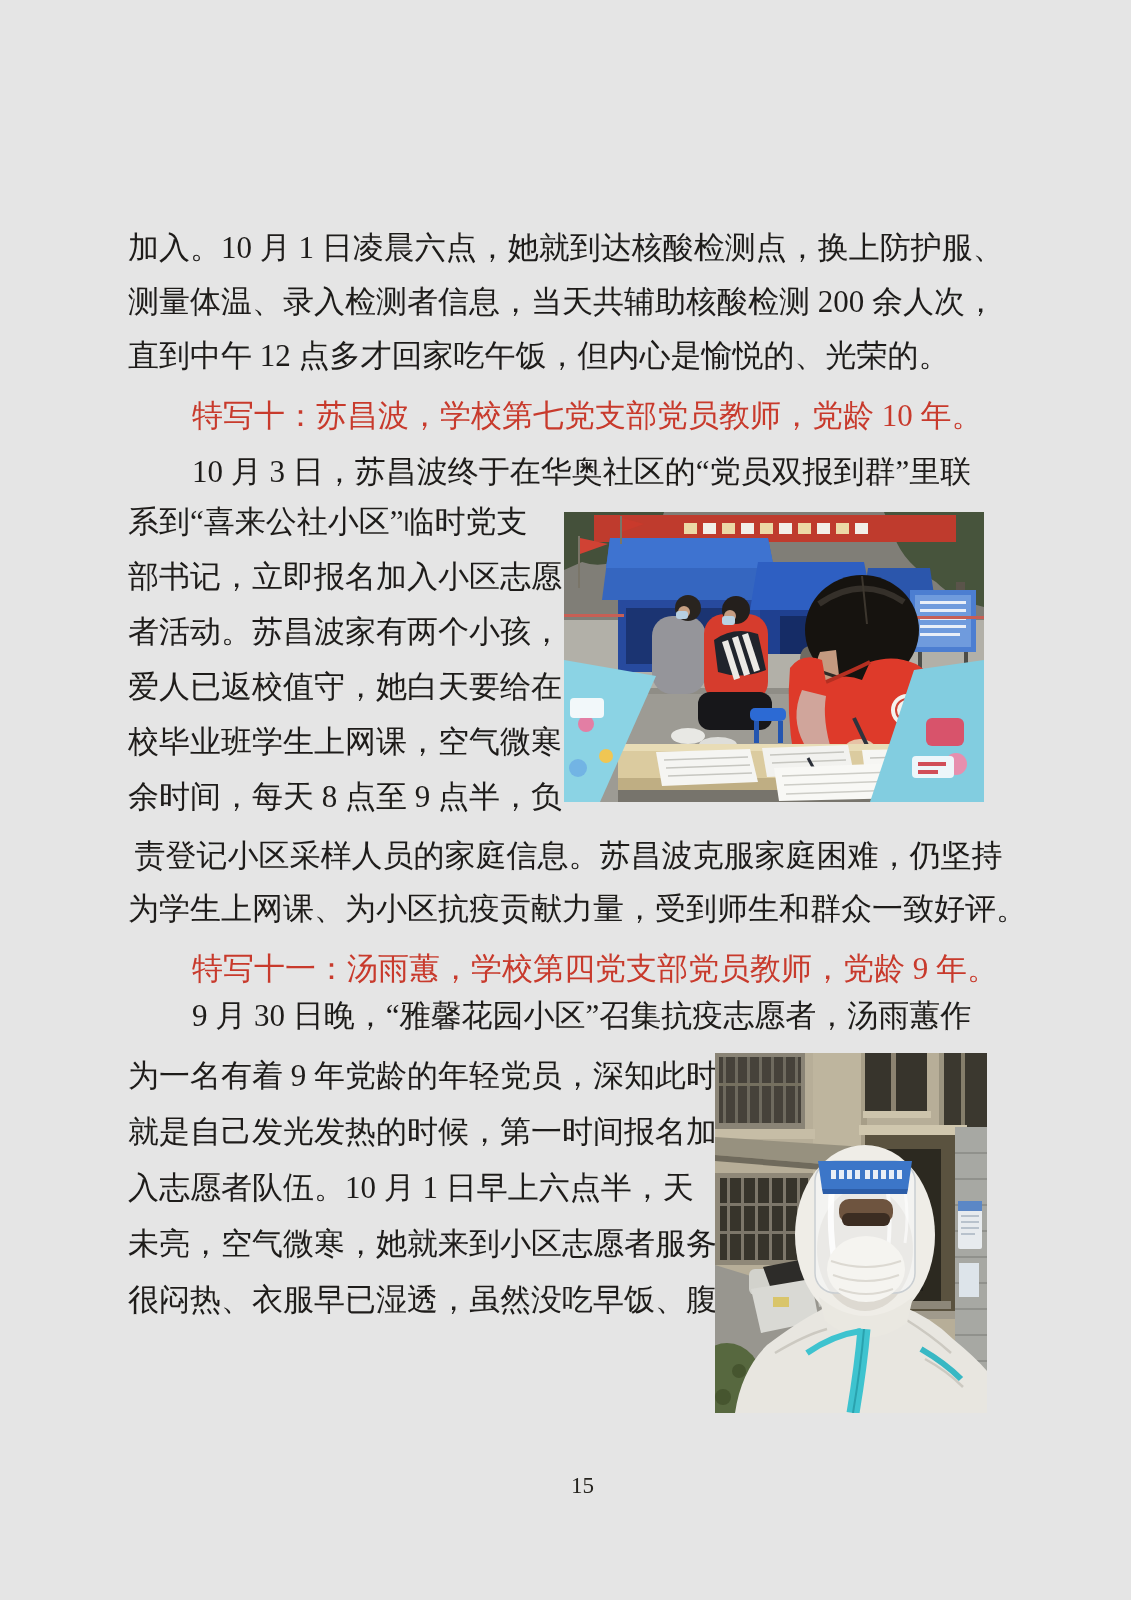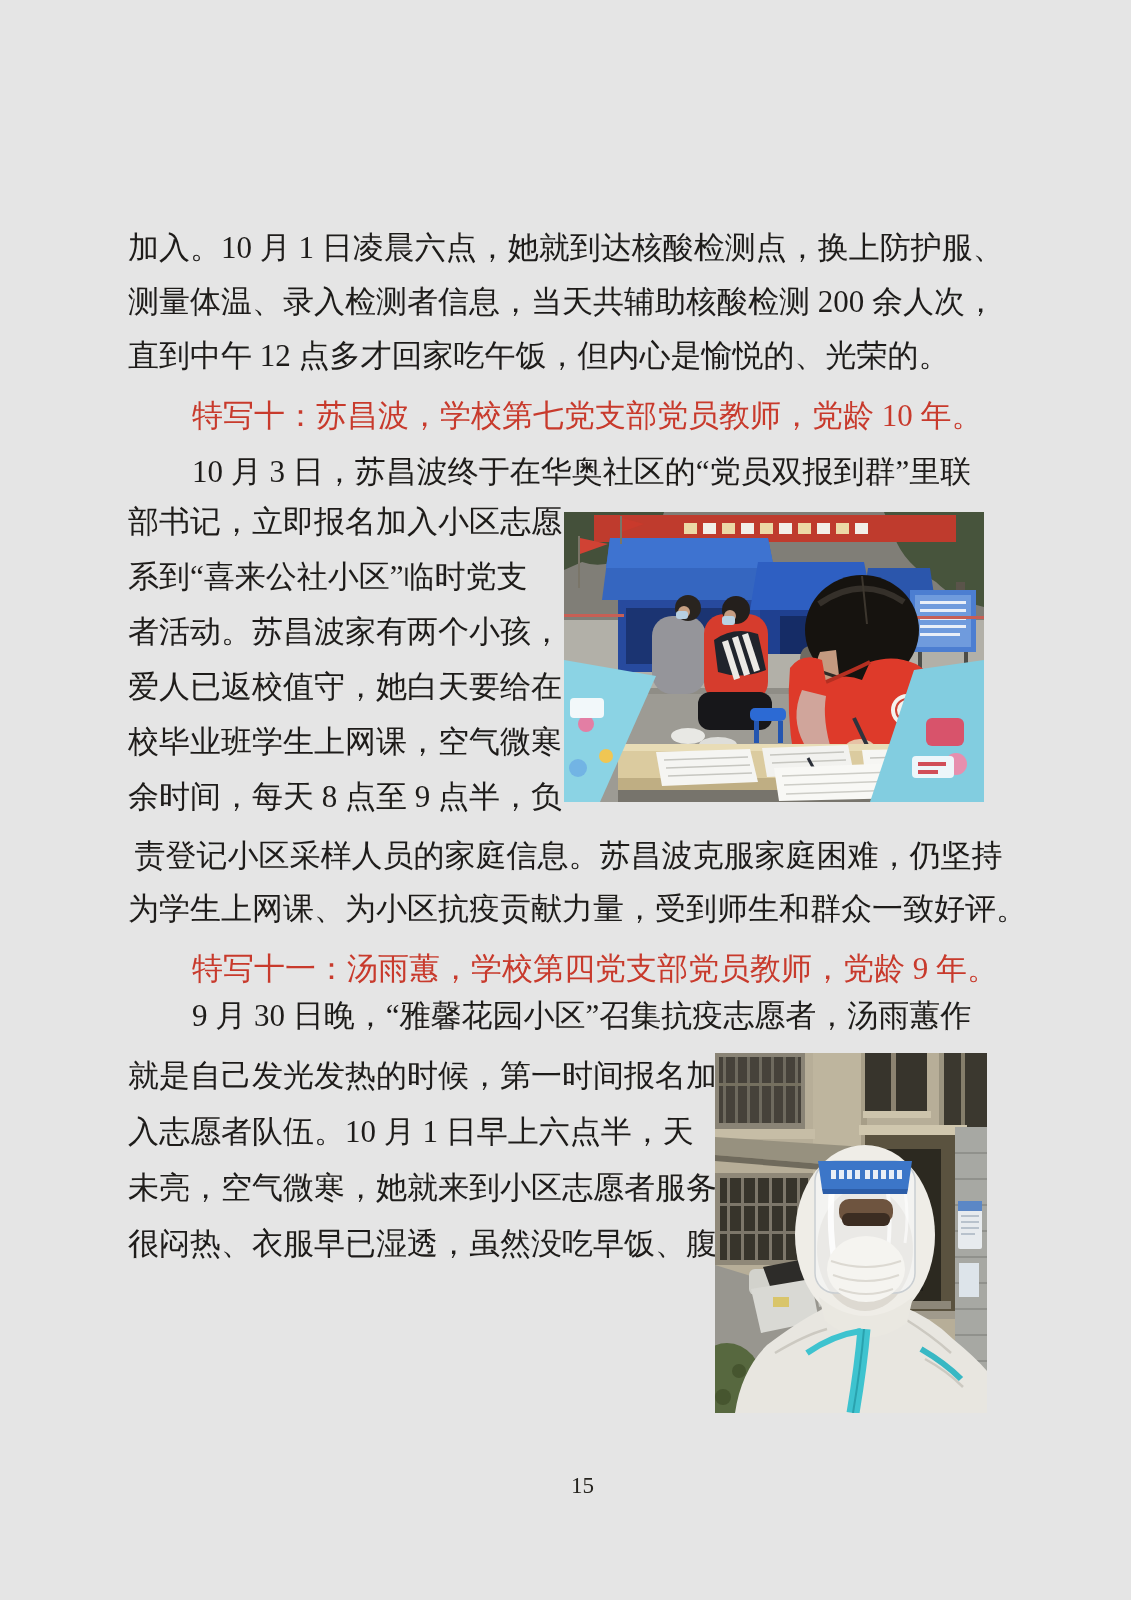--- a/index.html
+++ b/index.html
@@ -32,22 +32,22 @@
 
   <div class="block p55" style="left:128px;top:388px;width:881px;">
     <div class="ln red indent">特写十：苏昌波，学校第七党支部党员教师，党龄 10 年。</div>
   </div>
 
   <div class="block p55" style="left:128px;top:444px;width:881px;">
     <div class="ln indent">10 月 3 日，苏昌波终于在华奥社区的“党员双报到群”里联</div>
   </div>
 
   <div class="block p55" style="left:128px;top:494px;width:418px;">
+    <div class="ln">系到“喜来公社小区”临时党支</div>
     <div class="ln">部书记，立即报名加入小区志愿</div>
-    <div class="ln">系到“喜来公社小区”临时党支</div>
     <div class="ln">者活动。苏昌波家有两个小孩，</div>
     <div class="ln">爱人已返校值守，她白天要给在</div>
     <div class="ln">校毕业班学生上网课，空气微寒</div>
     <div class="ln">余时间，每天 8 点至 9 点半，负</div>
   </div>
 
   <div class="photo" style="left:564px;top:512px;width:420px;height:290px;">
     <svg width="420" height="290" viewBox="0 0 420 290">
       <g>
         <rect x="0" y="0" width="420" height="290" fill="#9d9b94"></rect>
@@ -186,20 +186,21 @@
 
   <div class="block p55" style="left:128px;top:941px;width:881px;">
     <div class="ln red indent">特写十一：汤雨蕙，学校第四党支部党员教师，党龄 9 年。</div>
   </div>
 
   <div class="block p55" style="left:128px;top:988px;width:881px;">
     <div class="ln indent">9 月 30 日晚，“雅馨花园小区”召集抗疫志愿者，汤雨蕙作</div>
   </div>
 
   <div class="block p56" style="left:128px;top:1048px;width:570px;">
+    <div class="ln">为一名有着 9 年党龄的年轻党员，深知此时</div>
     <div class="ln">就是自己发光发热的时候，第一时间报名加</div>
     <div class="ln">入志愿者队伍。10 月 1 日早上六点半，天</div>
     <div class="ln">未亮，空气微寒，她就来到小区志愿者服务</div>
     <div class="ln">很闷热、衣服早已湿透，虽然没吃早饭、腹</div>
   </div>
 
   <div class="photo" style="left:715px;top:1053px;width:272px;height:360px;">
     <svg width="272" height="360" viewBox="0 0 272 360">
       <g>
         <rect x="0" y="0" width="272" height="360" fill="#b7ae98"></rect>

